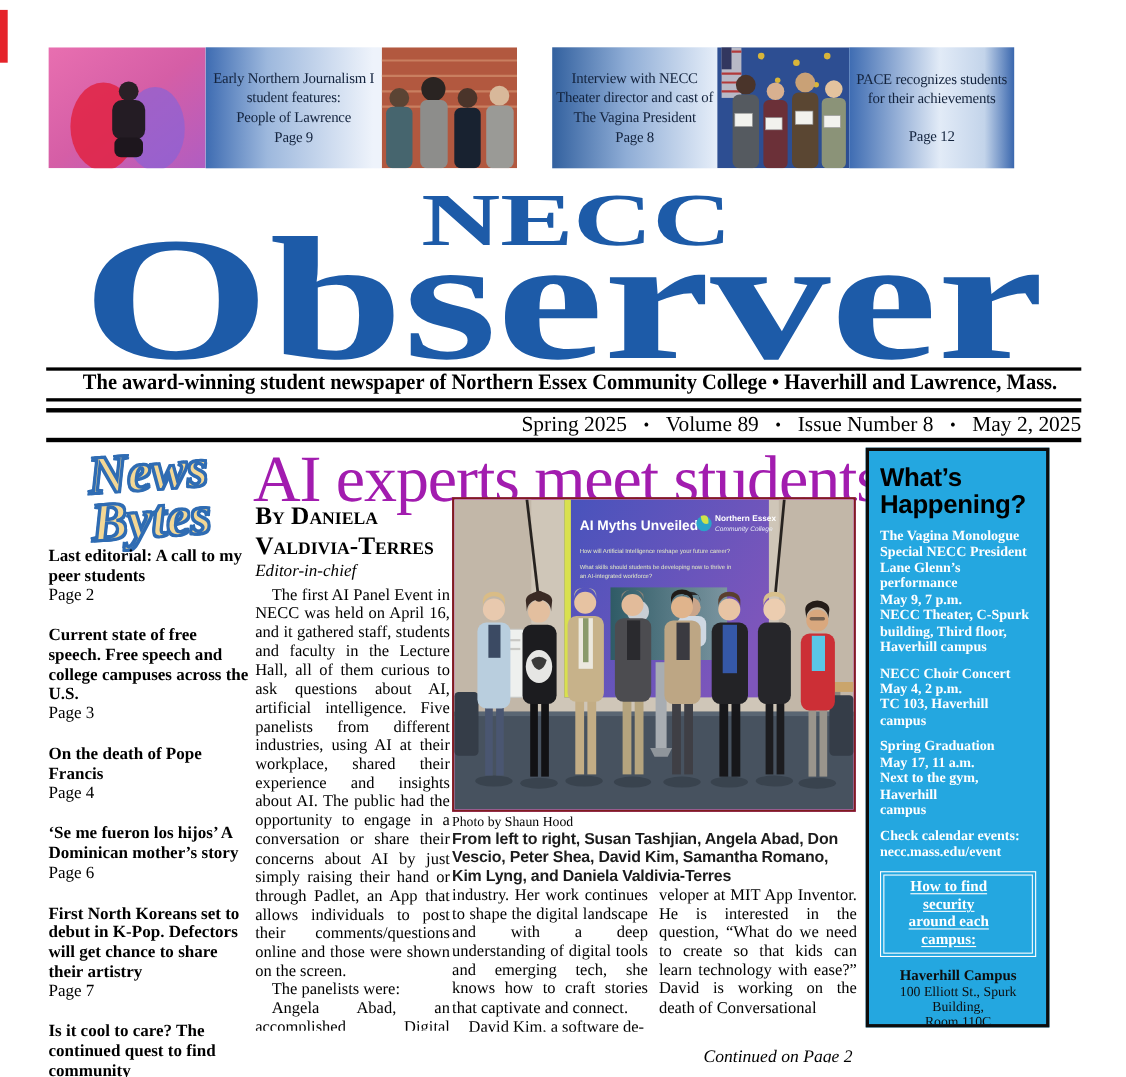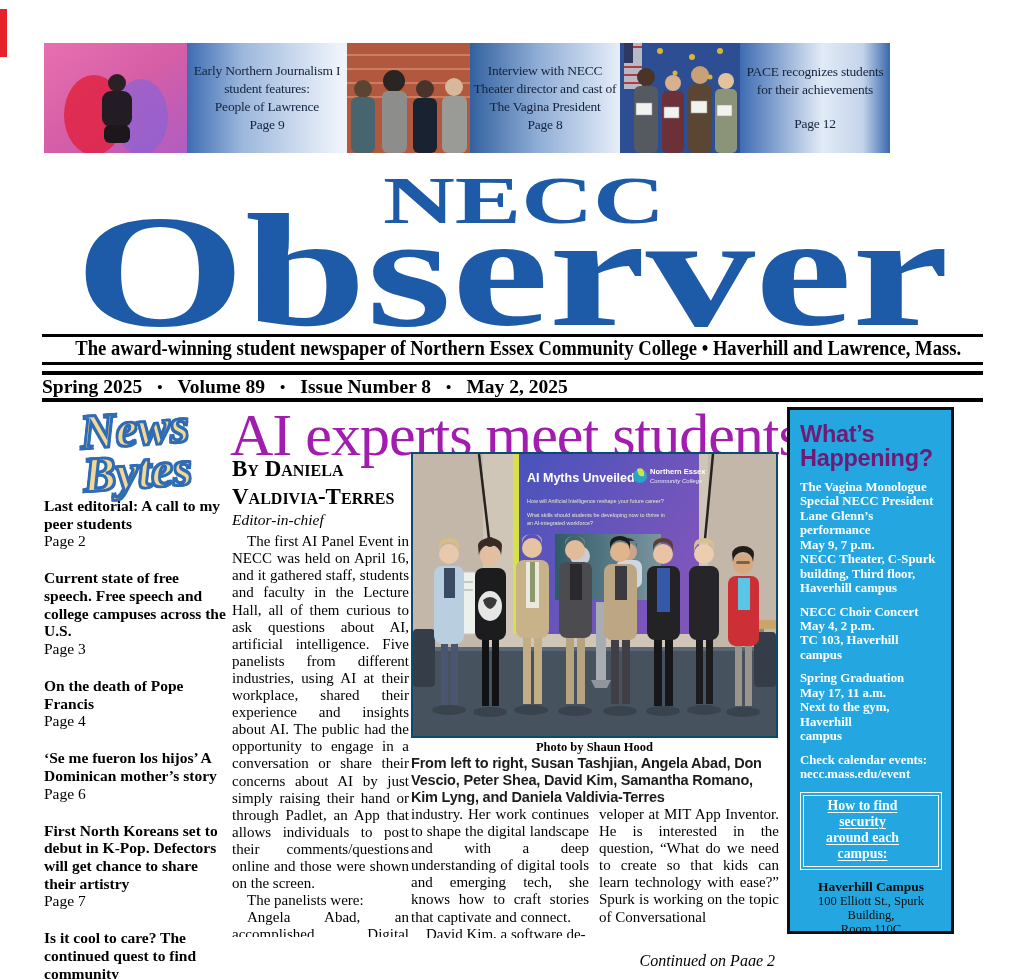--- a/index.html
+++ b/index.html
@@ -10,37 +10,37 @@
   
   .red-strip{position:absolute;left:0;top:9px;width:7px;height:48px;background:#e5232a;}
 
   
   .teasers{position:absolute;left:44px;top:43px;height:110px;display:flex;}
   .tphoto{display:block;height:110px;}
   .t-box{height:110px;display:flex;flex-direction:column;justify-content:center;text-align:center;
          color:#13233d;font-size:13.5px;line-height:1.32;letter-spacing:-0.2px;padding:0 3px;}
   .t-box .t-line{white-space:nowrap;}
   .t1{width:160px;background:linear-gradient(90deg,#3e6cb2 0%,#9db8dd 35%,#eef3fb 95%);}
-  .t2{width:150px;background:linear-gradient(90deg,#33619f 0%,#8fadd6 45%,#e6eef9 100%);}
+  .t2{width:150px;background:linear-gradient(90deg,#33619f 0%,#8fadd6 45%,#e6eef9 100%);margin-left:32px;}
   .t3{width:150px;background:linear-gradient(90deg,#3e6cb2 0%,#e2ebf7 55%,#c3d4ea 82%,#3a67ae 100%);}
   .t3 .t-page{margin-top:17px;}
 
   
   .masthead{position:absolute;left:42px;top:153px;}
 
   
   .hrule{position:absolute;left:42px;width:941px;background:#000;}
   .r1{top:334px;height:3px;}
   .r2{top:362px;height:3px;}
   .r3{top:371px;height:4px;}
   .r4{top:398px;height:4px;}
   .tagline{position:absolute;left:42px;top:337px;width:941px;text-align:center;font-size:20px;font-weight:bold;}
   .tagline span{display:inline-block;transform:scaleX(0.93);white-space:nowrap;}
-  .dateline{position:absolute;left:42px;top:376px;width:941px;text-align:left;
-            font-size:19.5px;font-weight:bold;}
+  .dateline{position:absolute;left:42px;top:376px;width:941px;text-align:right;
+            font-size:19.5px;font-weight:normal;}
   .dateline .sep{display:inline-block;margin:0 15px;font-size:15px;vertical-align:1px;}
 
   
   .nb-logo{position:absolute;left:40px;top:408px;width:192px;text-align:center;transform:rotate(-4deg);}
   .nb-word{font-family:"Liberation Serif",serif;font-style:italic;font-weight:bold;font-size:49px;
            line-height:0.84;color:#f3d794;-webkit-text-stroke:2.5px #2f6cb3;
            text-shadow:1.5px 1.5px 0 #2f6cb3,-1.5px -1.5px 0 #2f6cb3,1.5px -1.5px 0 #2f6cb3,-1.5px 1.5px 0 #2f6cb3;}
   .nb-word2{margin-top:2px;}
   .nb-items{position:absolute;left:44px;top:497px;width:186px;}
   .nb-item{margin-bottom:19px;}
@@ -49,35 +49,35 @@
 
   
   .headline{position:absolute;left:230px;top:401px;width:558px;font-size:60px;font-weight:normal;
             letter-spacing:-1px;white-space:nowrap;color:#a21caf;}
   .bycol{position:absolute;left:232px;top:455px;width:177px;height:482px;overflow:hidden;}
   .byline{font-weight:bold;font-size:23px;font-variant:small-caps;line-height:1.2;}
   .role{font-style:italic;font-size:15.5px;margin:1px 0 4px 0;}
   .body-p{font-size:15px;line-height:1.14;text-align:justify;margin:0;}
   .indent{text-indent:15px;}
 
-  .photo{position:absolute;left:411px;top:452px;width:367px;height:286px;border:2px solid #0c4a6e;
+  .photo{position:absolute;left:411px;top:452px;width:367px;height:286px;border:2px solid #7f1d1d;
          background:#d946ef;}
-  .credit{position:absolute;left:411px;top:740px;width:367px;text-align:center;
-          font-weight:bold;font-size:12.5px;}
+  .credit{position:absolute;left:411px;top:740px;width:367px;text-align:left;
+          font-weight:normal;font-size:12.5px;}
   .caption{position:absolute;left:411px;top:755px;width:372px;font-family:"Liberation Sans",sans-serif;
            font-weight:bold;font-size:14.5px;line-height:1.18;letter-spacing:-0.2px;color:#1c1c1c;}
   .colA{position:absolute;left:411px;top:806px;width:178px;height:132px;overflow:hidden;}
   .colB{position:absolute;left:599px;top:806px;width:180px;height:160px;overflow:hidden;}
   .continued{font-style:italic;font-size:16px;text-align:right;margin-top:26px;padding-right:4px;}
 
   
   .sidebar{position:absolute;left:787px;top:407px;width:167px;height:527px;background:#24a7e0;
            border:3px solid #0d0d0d;padding:12px 9px 6px 10px;overflow:hidden;}
   .wh-title{font-family:"Liberation Sans",sans-serif;font-weight:bold;font-size:23.5px;
-            line-height:1.04;color:#701a75;letter-spacing:-0.3px;}
+            line-height:1.04;color:#000000;letter-spacing:-0.3px;}
   .wh-event{margin-top:9px;color:#fff;font-weight:bold;font-size:12.8px;line-height:1.13;}
   .sec-box{margin-top:11px;border:4px double #fff;padding:2px 18px 4px 1px;text-align:center;
            color:#fff;font-weight:bold;font-size:13.8px;line-height:1.15;}
   .sec-box div{text-decoration:underline;text-underline-offset:2px;}
   .campus{margin-top:9px;text-align:center;color:#0d0d0d;font-size:12.5px;line-height:1.13;}
   .campus .cname{font-weight:bold;font-size:13.5px;}
   .campus2{margin-top:5px;}
   .condensed{display:inline-block;transform:scaleX(0.82);white-space:nowrap;}
 </style>
 </head>
@@ -376,21 +376,21 @@
 
   <div class="credit">Photo by Shaun Hood</div>
   <div class="caption">From left to right, Susan Tashjian, Angela Abad, Don Vescio, Peter Shea, David Kim, Samantha Romano, Kim Lyng, and Daniela Valdivia-Terres</div>
 
   <div class="colA">
     <p class="body-p">industry. Her work continues to shape the digital landscape and with a deep understanding of digital tools and emerging tech, she knows how to craft stories that captivate and connect.</p>
     <p class="body-p indent">David Kim, a software de-</p>
   </div>
 
   <div class="colB">
-    <p class="body-p">veloper at MIT App Inventor. He is interested in the question, “What do we need to create so that kids can learn technology with ease?” Spurk is working on the topic of Conversational</p>
+    <p class="body-p">veloper at MIT App Inventor. He is interested in the question, “What do we need to create so that kids can learn technology with ease?” David is working on the death of Conversational</p>
     <div class="continued">Continued on Page 2</div>
   </div>
 
   <div class="sidebar">
     <div class="wh-title">
       <div>What’s</div>
       <div>Happening?</div>
     </div>
 
     <div class="wh-event">

